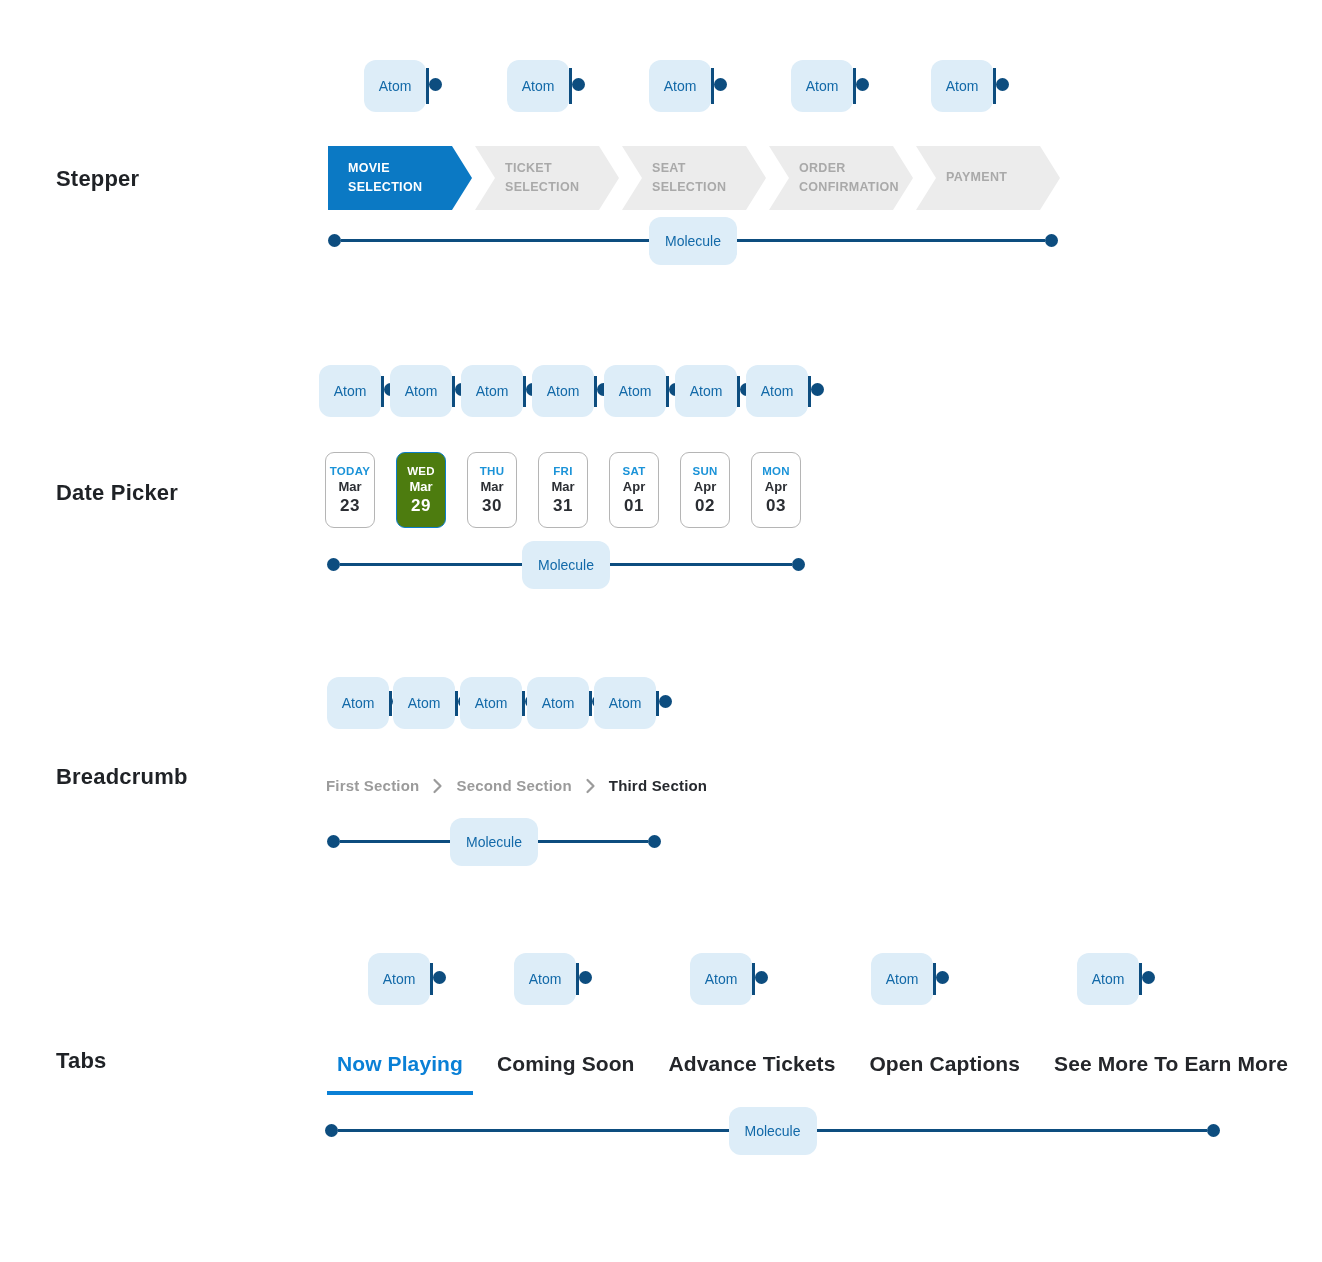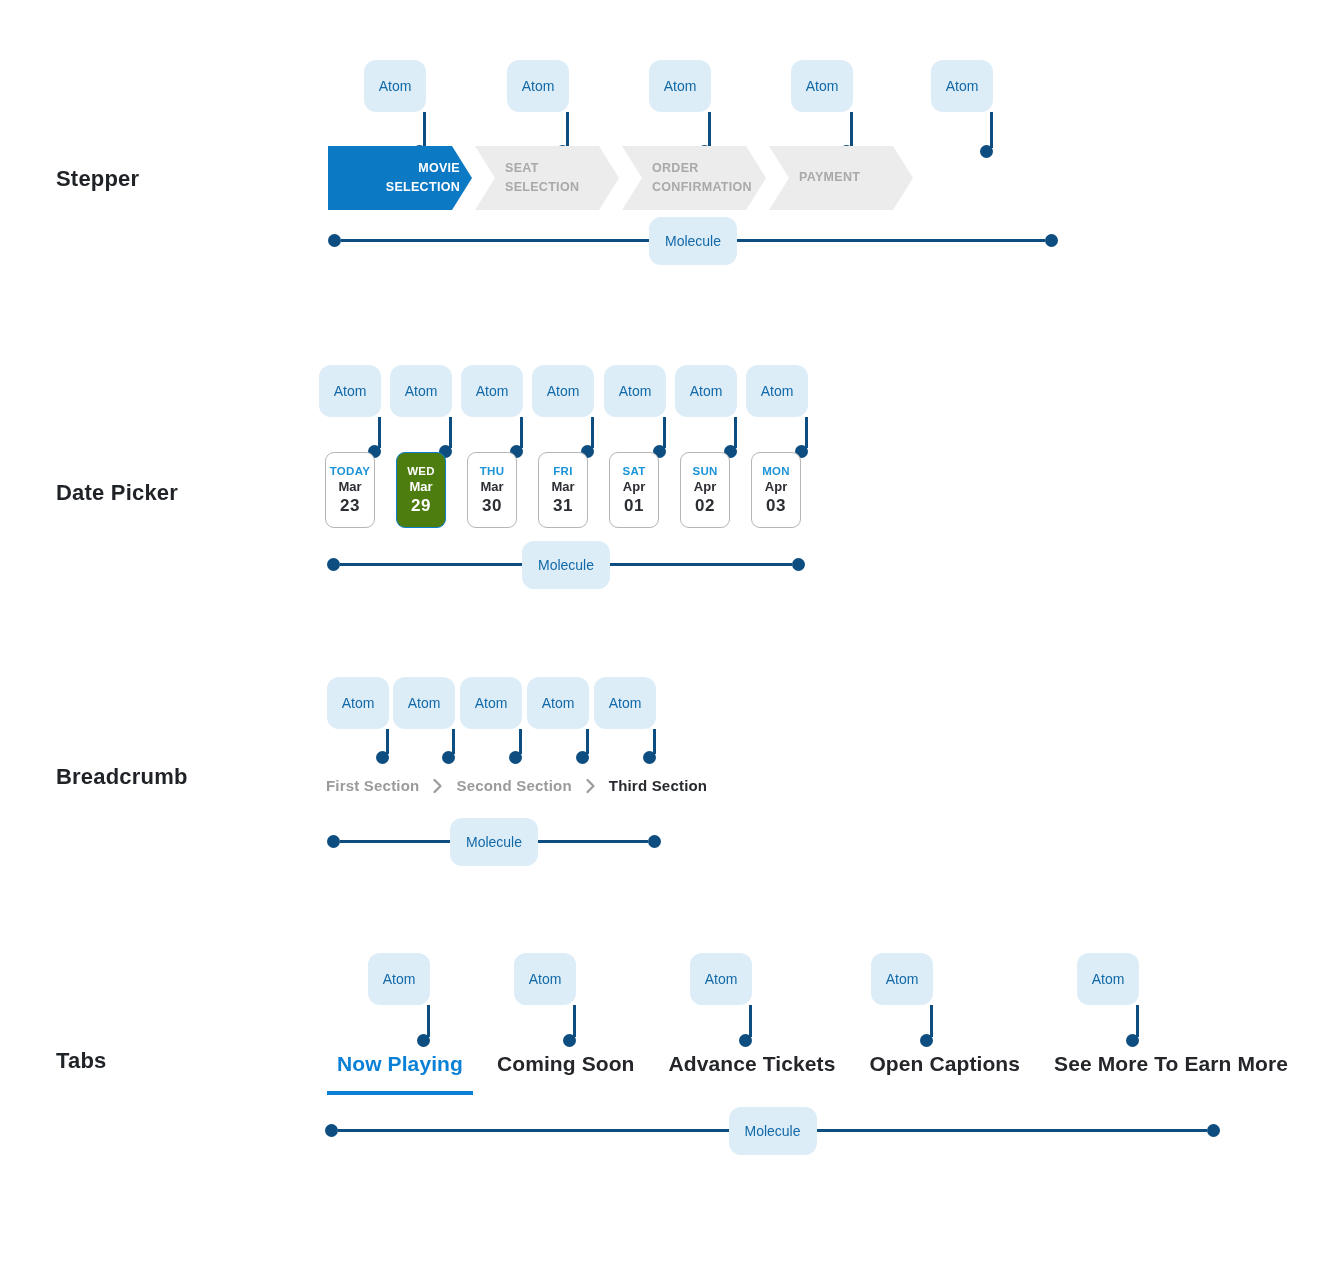--- a/index.html
+++ b/index.html
@@ -26,22 +26,22 @@
   .t-stepper    { top: 162px; }
   .t-datepicker { top: 476px; }
   .t-breadcrumb { top: 760px; }
   .t-tabs       { top: 1044px; }
 
   
   .atom-tag {
     position: absolute;
     width: 62px;
     display: flex;
-    flex-direction: column;
-    align-items: flex-end;
+    flex-direction: row;
+    align-items: center;
   }
   .tag-box {
     width: 100%;
     height: 52px;
     background: #ddedf8;
     color: #1269a8;
     border-radius: 12px;
     font-size: 14px;
     font-weight: 400;
     display: flex;
@@ -86,23 +86,22 @@
     padding: 0 12px 0 30px;
     background: #ececec;
     color: #a9a9a9;
     font-size: 12.5px;
     font-weight: 700;
     line-height: 1.55;
     letter-spacing: 0.3px;
     clip-path: polygon(0 0, calc(100% - 20px) 0, 100% 50%, calc(100% - 20px) 100%, 0 100%, 20px 50%);
   }
   .step.first {
-    padding-left: 32px;
+    padding-left: 20px;
     clip-path: polygon(0 0, calc(100% - 20px) 0, 100% 50%, calc(100% - 20px) 100%, 0 100%);
-    text-align: right;
   }
   .step.active { background: #0b79c4; color: #ffffff; }
 
   
   .datepicker { position: absolute; left: 325px; top: 452px; display: flex; gap: 21px; }
   .date-card {
     width: 50px;
     height: 76px;
     background: #ffffff;
     border: 1px solid #b5b5b5;
@@ -179,20 +178,21 @@
     <div class="dot"></div>
   </div>
   <div class="atom-tag" style="left:931px;top:60px">
     <div class="tag-box">Atom</div>
     <div class="stem stem-s36"></div>
     <div class="dot"></div>
   </div>
 
   <div class="stepper">
     <div class="step first active">MOVIE SELECTION</div>
+    <div class="step">TICKET SELECTION</div>
     <div class="step">SEAT SELECTION</div>
     <div class="step">ORDER CONFIRMATION</div>
     <div class="step">PAYMENT</div>
   </div>
 
   <div class="mol" style="left:328px;top:234px;width:730px">
     <span class="end-dot"></span>
     <div class="mol-line"></div>
     <span class="end-dot"></span>
     <div class="tag-box mol-box">Molecule</div>

